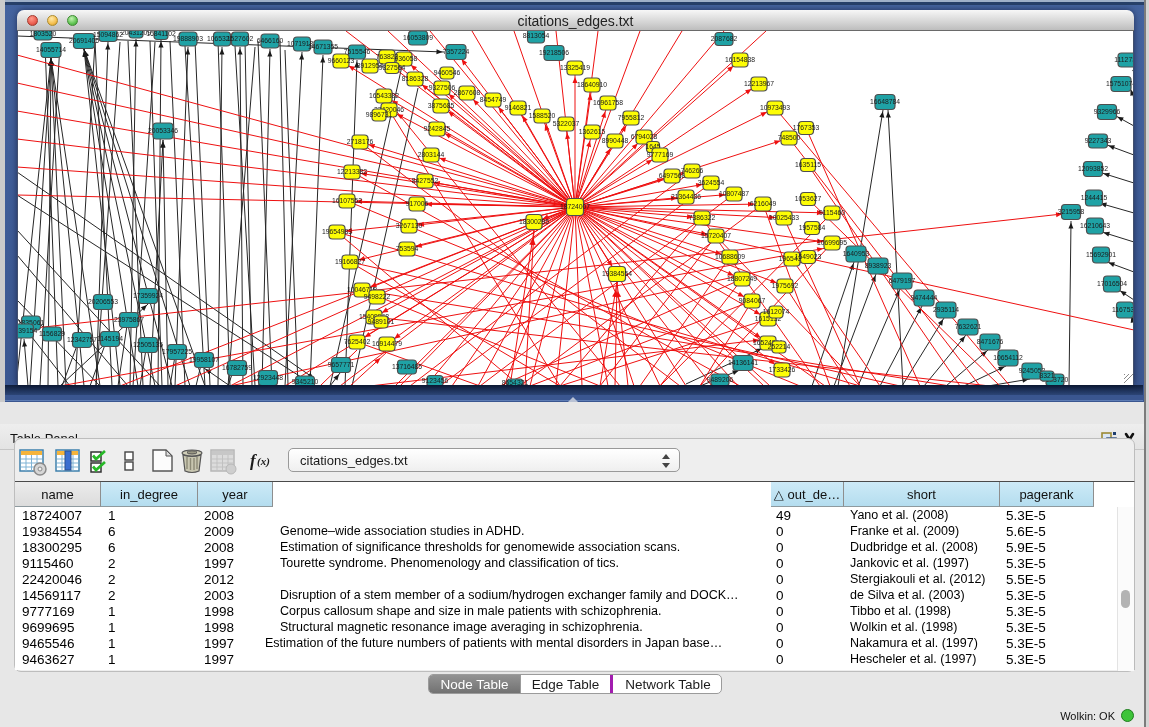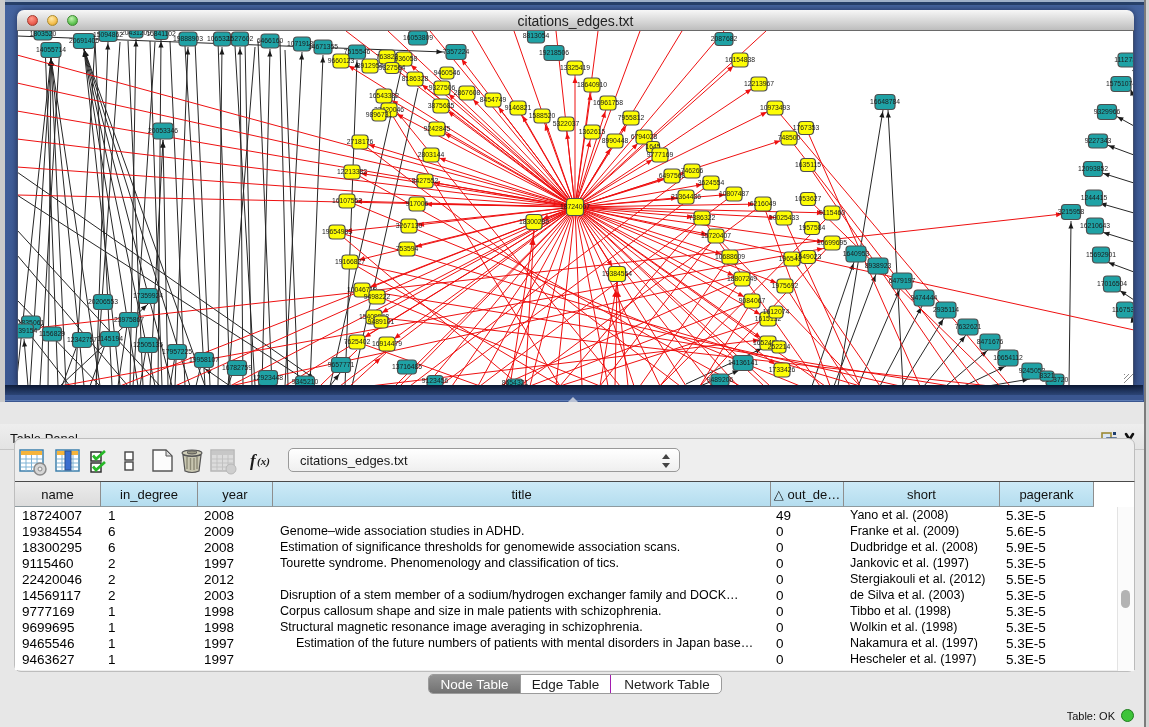--- a/index.html
+++ b/index.html
@@ -800,21 +800,20 @@
         <div class="t">citations_edges.txt</div>
   <svg width="10" height="14" style="position:absolute;right:8px;top:5px">
     <path d="M5 0 L9 5 H1 Z" fill="#444"></path>
           <path d="M5 14 L9 9 H1 Z" fill="#444"></path>
   </svg>
  </div>
  <div id="table">
   <div class="hcell" style="left:0;width:86px;background:linear-gradient(#ececec,#dcdcdc)">name</div>
   <div class="hcell" style="left:86px;width:97px">in_degree</div>
   <div class="hcell" style="left:183px;width:75px">year</div>
-  <div class="hcell" style="left:258px;width:498px">title</div>
   <div class="hcell" style="left:756px;width:73px">△ out_de…</div>
   <div class="hcell" style="left:829px;width:156px">short</div>
   <div class="hcell" style="left:985px;width:94px">pagerank</div>
   <div id="vscroll">
           <div id="vthumb"></div>
         </div>
  </div>
  <div style="position:absolute;left:15px;top:481px"></div>
  <div class="row" style="top:105px">
         <span style="left:22px">18724007</span>
@@ -883,38 +882,38 @@
         <span style="left:204px">1998</span>
         <span class="tt" style="left:280px">Structural magnetic resonance image averaging in schizophrenia.</span>
         <span style="left:776px">0</span>
         <span class="tt" style="left:850px">Wolkin et al. (1998)</span>
         <span style="left:1006px">5.3E-5</span>
       </div>
 <div class="row" style="top:233px">
         <span style="left:22px">9465546</span>
         <span style="left:108px">1</span>
         <span style="left:204px">1997</span>
-        <span class="tt" style="left:296px">Estimation of the future numbers of patients with mental disorders in Japan base…</span>
+        <span class="tt" style="left:265px">Estimation of the future numbers of patients with mental disorders in Japan base…</span>
         <span style="left:776px">0</span>
         <span class="tt" style="left:850px">Nakamura et al. (1997)</span>
         <span style="left:1006px">5.3E-5</span>
       </div>
 <div class="row" style="top:249px">
         <span style="left:22px">9463627</span>
         <span style="left:108px">1</span>
         <span style="left:204px">1997</span>
         <span style="left:776px">0</span>
         <span class="tt" style="left:850px">Hescheler et al. (1997)</span>
         <span style="left:1006px">5.3E-5</span>
       </div>
  <div id="tabs">
   <div class="seg" style="left:0;width:91px;background:linear-gradient(#939393,#6e6e6e);color:#fff">Node Table</div>
   <div class="seg" style="left:91px;width:90px;border-left:1px solid #9b9b9b">Edge Table</div>
-  <div class="seg" style="left:181px;width:113px;border-left:1px solid #a21caf">Network Table</div>
+  <div class="seg" style="left:181px;width:113px;border-left:3px solid #a21caf">Network Table</div>
  </div>
- <div id="memtxt">Table: OK</div>
+ <div id="memtxt">Wolkin: OK</div>
  <div id="memdot"></div>
 </div>
 <svg width="12" height="6" style="position:absolute;left:567px;top:397px">
  <path d="M6 0 L11 5 H1 Z" fill="#b9c2d4"></path>
 </svg>
 <div id="rstrip1"></div>
     <div id="rstrip2"></div>
 </div>
 </body></html>

